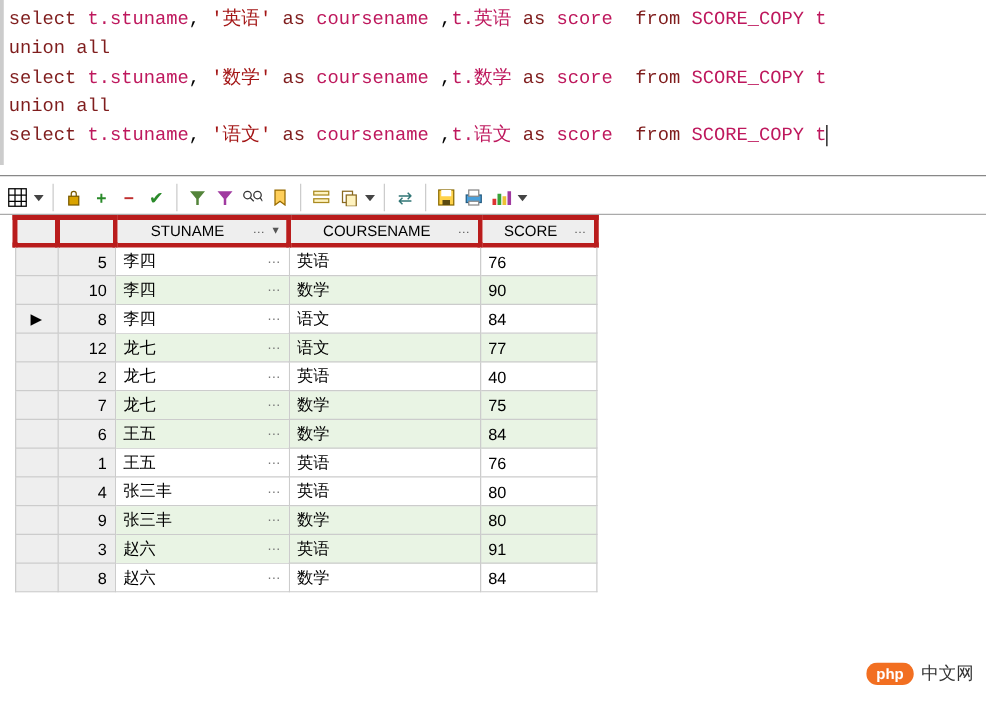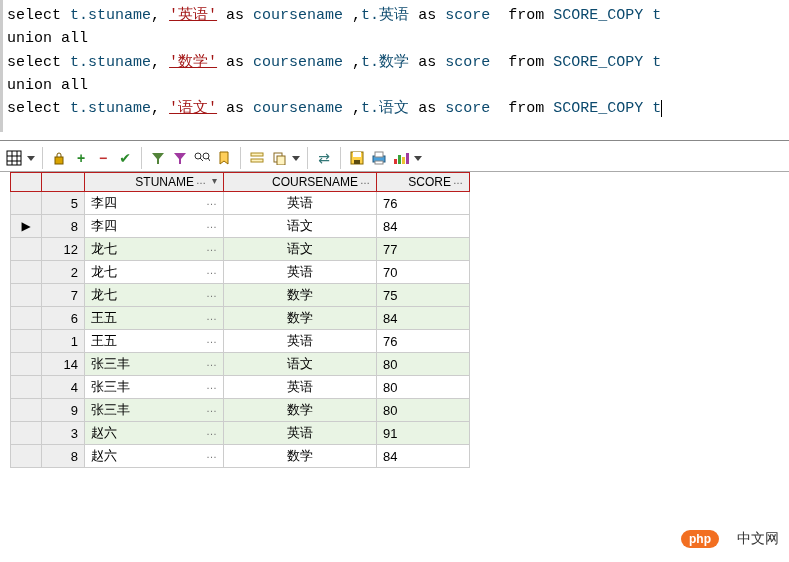--- a/index.html
+++ b/index.html
@@ -11,23 +11,23 @@
   }
   .sql-pane {
     border-left: 3px solid #cccccc;
     padding: 4px 4px 12px 4px;
     font-family: Consolas, "Courier New", monospace;
     font-size: 15px;
     white-space: pre;
     line-height: 1.55;
     color: #000;
   }
-  .kw { color: #000000; }       
-  .col { color: #0c4a6e; text-align: right; }      
-  .str { color: #a31515; text-decoration: underline; }      
+  .kw { color: #7f1d1d; }       
+  .col { color: #be185d; text-align: right; }      
+  .str { color: #a31515; }      
   .caret { border-right: 1px solid #000; }
 
   .divider {
     height: 1px;
     background: #888;
     margin: 8px 0 4px 0;
   }
 
   
   .toolbar {
@@ -52,23 +52,23 @@
 
   
   .grid {
     border-collapse: collapse;
     padding-left: 10px;
     font-size: 13px;
     margin-left: 10px;
   }
   .grid th {
     background: #eeeeee;
-    border: 1px solid #b91c1c;
+    border: 4px solid #b91c1c;
     font-weight: normal;
-    text-align: right;
+    text-align: center;
     padding: 2px 6px;
     font-size: 12px;
   }
   .grid th.colh {
     position: relative;
   }
   .grid th .arrow {
     float: right;
     color: #555;
     font-size: 10px;
@@ -106,21 +106,20 @@
   }
   .grid td.stuname .cell-dots {
     position: absolute;
     right: 6px;
     top: 3px;
     color:#777;
     font-size: 11px;
   }
   .grid td.course {
     width: 140px;
-    text-align: center;
   }
   .grid td.score {
     width: 80px;
     text-align: left;
   }
   .grid tr.even td.stuname,
   .grid tr.even td.course,
   .grid tr.even td.score {
     background: #e9f4e4;
   }
@@ -131,21 +130,21 @@
   }
   .grid tr.even td.idx,
   .grid tr.odd td.idx { background:#eeeeee; }
 
   .watermark {
     position: fixed;
     right: 10px;
     bottom: 14px;
     display:flex;
     align-items:center;
-    gap: 18px;
+    gap: 6px;
     font-size: 14px;
     color:#333;
     margin-left:28px;
   }
   .watermark .logo {
     background:#f26f21;
     color:#fff;
     font-weight: bold;
     font-size: 12px;
     padding: 2px 8px;
@@ -283,40 +282,47 @@
     </tr>
   </thead>
   <tbody id="grid-body">
       <tr class="odd">
         <td class="rowhdr"></td>
         <td class="idx">5</td>
         <td class="stuname">李四<span class="cell-dots">…</span></td>
         <td class="course">英语</td>
         <td class="score">76</td>
       </tr>
+      <tr class="even">
+        <td class="rowhdr"></td>
+        <td class="idx">10</td>
+        <td class="stuname">李四<span class="cell-dots">…</span></td>
+        <td class="course">数学</td>
+        <td class="score">90</td>
+      </tr>
       <tr class="odd">
         <td class="rowhdr">▶</td>
         <td class="idx">8</td>
         <td class="stuname">李四<span class="cell-dots">…</span></td>
         <td class="course">语文</td>
         <td class="score">84</td>
       </tr>
       <tr class="even">
         <td class="rowhdr"></td>
         <td class="idx">12</td>
         <td class="stuname">龙七<span class="cell-dots">…</span></td>
         <td class="course">语文</td>
         <td class="score">77</td>
       </tr>
       <tr class="odd">
         <td class="rowhdr"></td>
         <td class="idx">2</td>
         <td class="stuname">龙七<span class="cell-dots">…</span></td>
         <td class="course">英语</td>
-        <td class="score">70</td>
+        <td class="score">40</td>
       </tr>
       <tr class="even">
         <td class="rowhdr"></td>
         <td class="idx">7</td>
         <td class="stuname">龙七<span class="cell-dots">…</span></td>
         <td class="course">数学</td>
         <td class="score">75</td>
       </tr>
       <tr class="even">
         <td class="rowhdr"></td>
@@ -324,27 +330,20 @@
         <td class="stuname">王五<span class="cell-dots">…</span></td>
         <td class="course">数学</td>
         <td class="score">84</td>
       </tr>
       <tr class="odd">
         <td class="rowhdr"></td>
         <td class="idx">1</td>
         <td class="stuname">王五<span class="cell-dots">…</span></td>
         <td class="course">英语</td>
         <td class="score">76</td>
-      </tr>
-      <tr class="even">
-        <td class="rowhdr"></td>
-        <td class="idx">14</td>
-        <td class="stuname">张三丰<span class="cell-dots">…</span></td>
-        <td class="course">语文</td>
-        <td class="score">80</td>
       </tr>
       <tr class="odd">
         <td class="rowhdr"></td>
         <td class="idx">4</td>
         <td class="stuname">张三丰<span class="cell-dots">…</span></td>
         <td class="course">英语</td>
         <td class="score">80</td>
       </tr>
       <tr class="even">
         <td class="rowhdr"></td>

